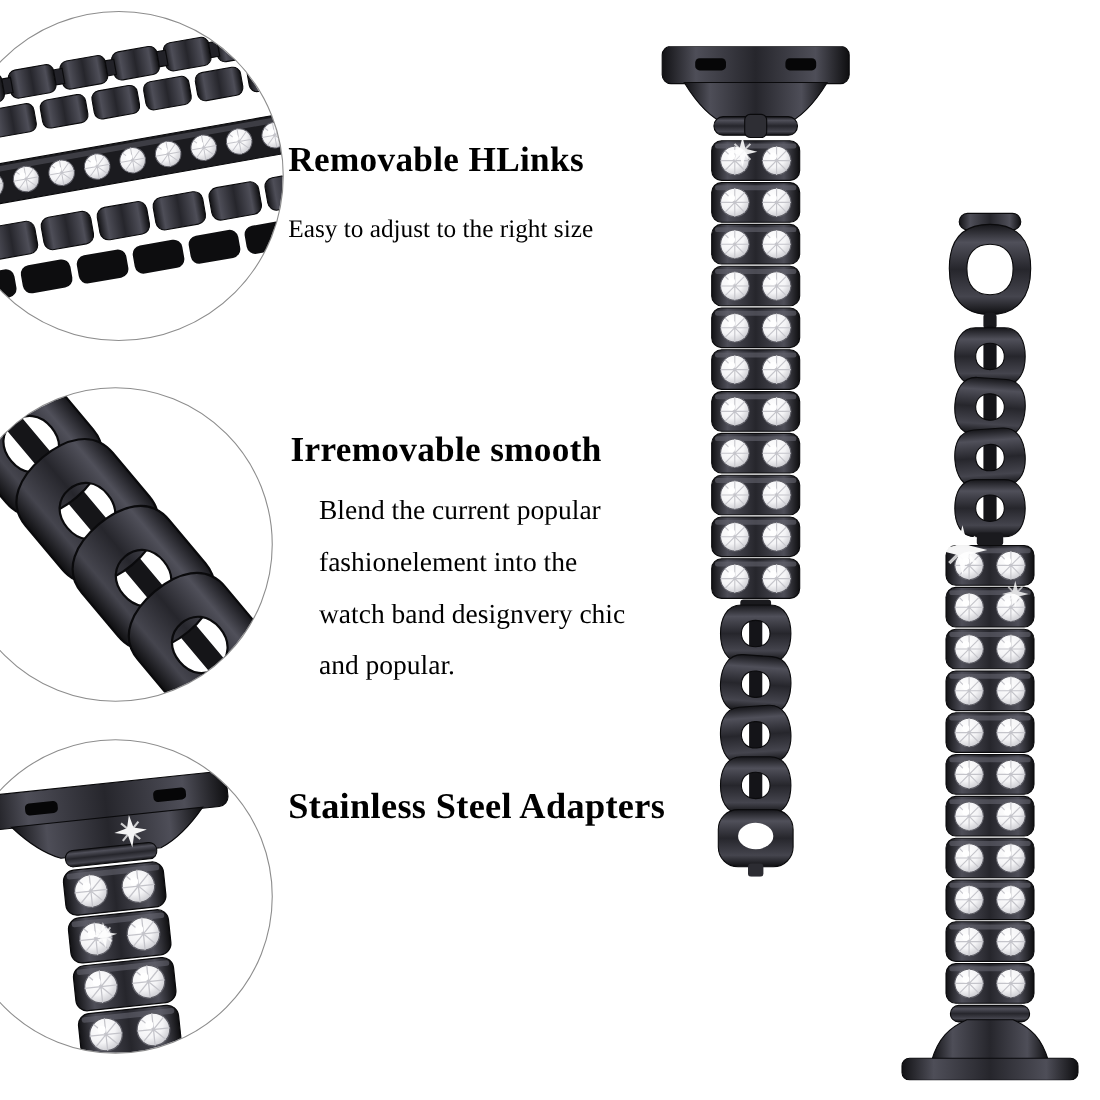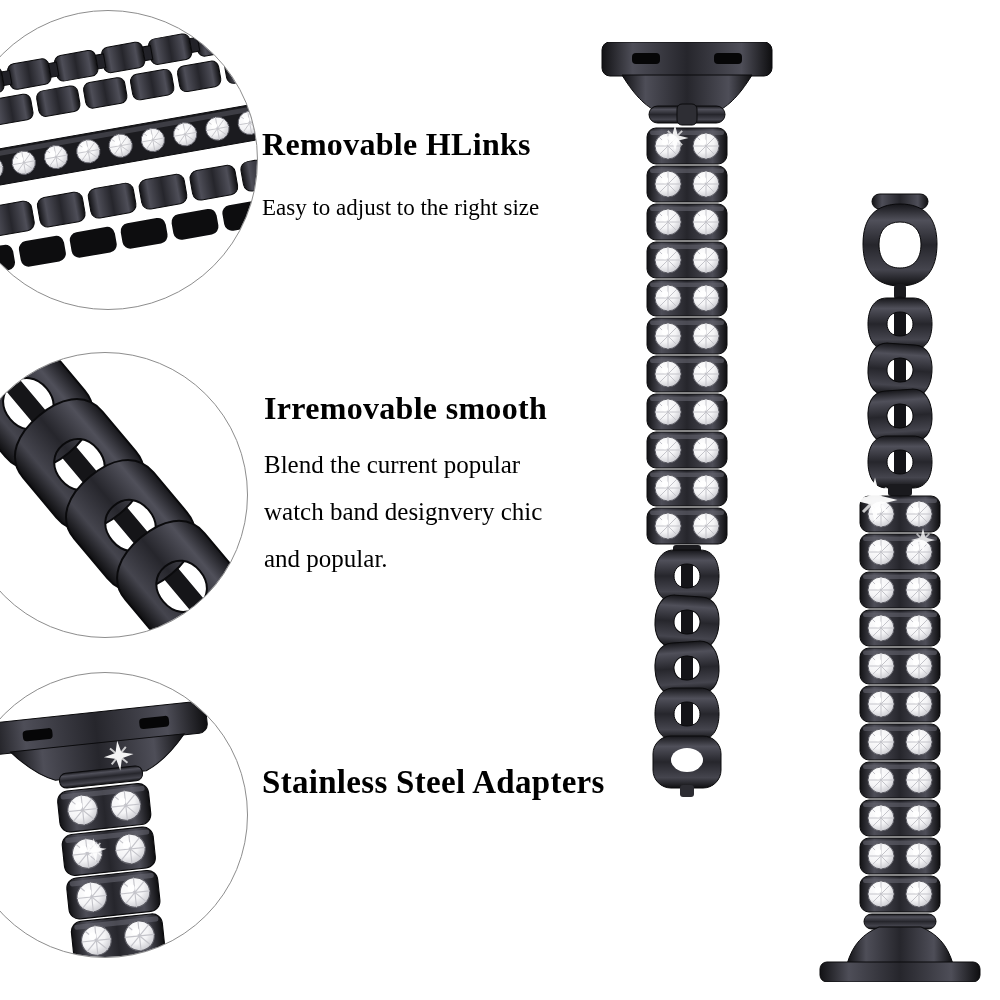--- a/index.html
+++ b/index.html
@@ -18,23 +18,23 @@
   .c1 { left:-42px; top:10px;  width:300px; height:300px; }
   .c2 { left:-38px; top:352px; width:286px; height:286px; }
   .c3 { left:-38px; top:672px; width:286px; height:286px; }
 
   .text-block { position:absolute; }
   .text-block h2 { font-size:32px; font-weight:700; letter-spacing:.3px; }
   .text-block p  { font-size:25px; }
   .tb1 { left:262px; top:126px; }
   .tb1 p { font-size:23px; margin-top:32px; }
   .tb2 { left:264px; top:390px; }
-  .tb2 .body { margin-top:14px; }
+  .tb2 .body { margin-top:14px;margin-left:26px; }
   .tb2 p { line-height:47px; }
-  .tb3 { left:262px; top:764px; }
+  .tb3 { left:262px; top:716px; }
   .tb3 h2 { font-size:33px; }
   .tb3 .body { margin-top:18px; }
   .tb3 p { line-height:47px; }
 
   .band { position:absolute; }
   .band svg { display:block; width:100%; height:100%; }
   .band-a { left:575px; top:42px;  width:225px; height:755px; }
   .band-b { left:795px; top:192px; width:210px; height:790px; }
 </style>
 </head>
@@ -175,20 +175,21 @@
 
   <div class="text-block tb1">
     <h2>Removable HLinks</h2>
     <p>Easy to adjust to the right size</p>
   </div>
 
   <div class="text-block tb2">
     <h2>Irremovable smooth</h2>
     <div class="body">
       <p>Blend the current popular</p>
+      <p>fashionelement into the</p>
       <p>watch band designvery chic</p>
       <p>and popular.</p>
     </div>
   </div>
 
   <div class="text-block tb3">
     <h2>Stainless Steel Adapters</h2>
   </div>
 
   <div class="band band-a">

